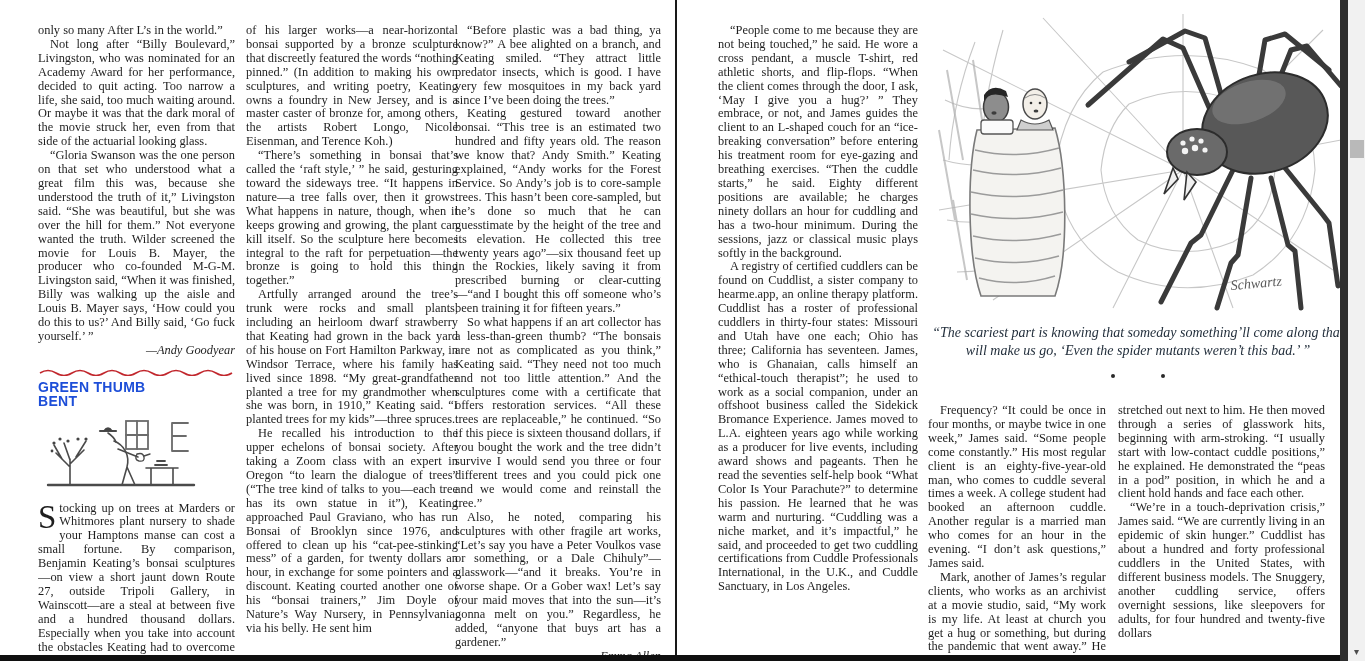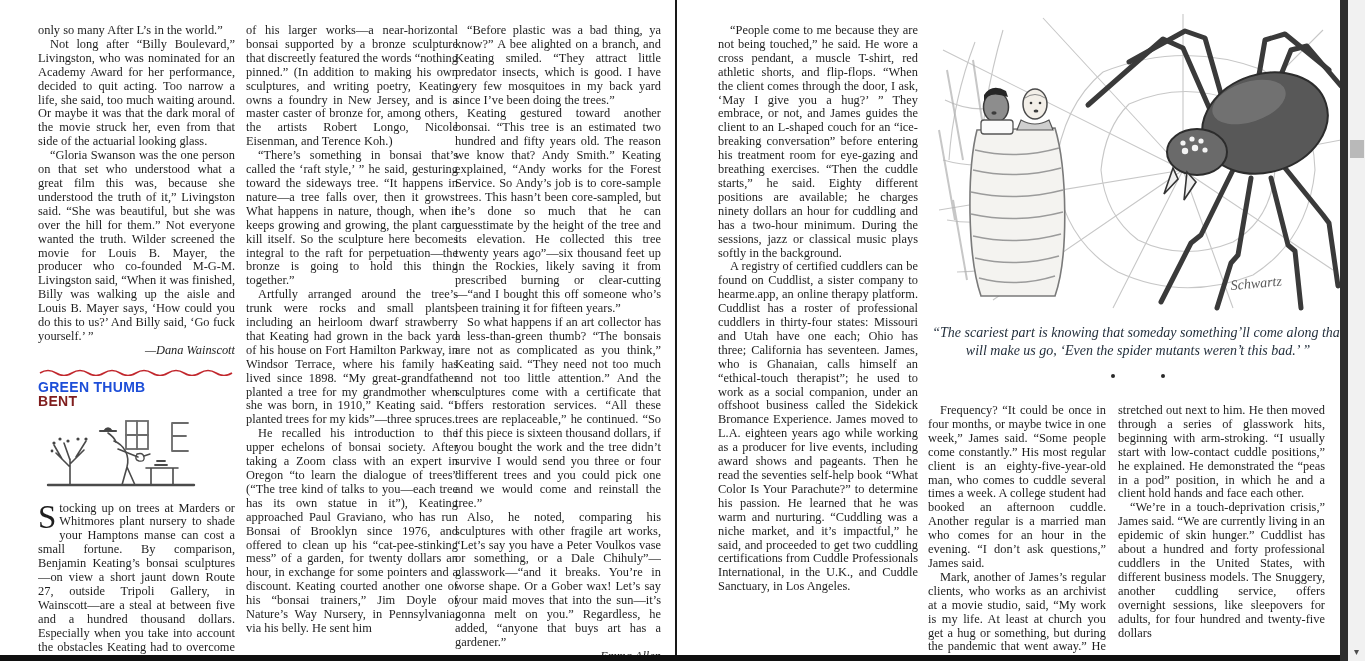--- a/index.html
+++ b/index.html
@@ -15,21 +15,21 @@
   .col p{margin:0;}
   .col p.indent{text-indent:12px;}
   .byline{text-align:right;font-style:italic;margin-top:1px;}
   .dept{
     font-family:"Liberation Sans","DejaVu Sans",sans-serif;
     font-weight:bold;font-size:14px;letter-spacing:.3px;color:#1d4ed8;
     margin-top:5px;
   }
   .dept-title{
     font-family:"Liberation Sans","DejaVu Sans",sans-serif;
-    font-weight:bold;font-size:14px;letter-spacing:.3px;color:#7f1d1d;
+    font-weight:bold;font-size:14px;letter-spacing:.3px;color:#1d4ed8;
   }
   .squiggle{margin-top:10px;display:block;}
   .dropcap{
     float:left;font-size:33px;line-height:26px;padding:2px 3px 0 0;
   }
   .spot-illo{display:block;margin:6px 0 7px 4px;}
   .page-divider{
     position:absolute;left:675px;top:0;width:2px;height:661px;background:#191919;
   }
   .cartoon{position:absolute;left:933px;top:10px;width:412px;height:302px;}
@@ -61,21 +61,21 @@
   }
   svg text{font-family:"Liberation Serif",serif;}
 </style>
 </head>
 <body>
 
 <div class="col" style="left:38px;width:197px;">
   <p>only so many After L’s in the world.”</p>
   <p class="indent">Not long after “Billy Boulevard,” Livingston, who was nominated for an Academy Award for her performance, decided to quit acting. Too narrow a life, she said, too much waiting around. Or maybe it was that the dark moral of the movie struck her, even from that side of the actuarial looking glass.</p>
   <p class="indent">“Gloria Swanson was the one person on that set who understood what a great film this was, because she understood the truth of it,” Livingston said. “She was beautiful, but she was over the hill for them.” Not everyone wanted the truth. Wilder screened the movie for Louis B. Mayer, the producer who co-founded M-G-M. Livingston said, “When it was finished, Billy was walking up the aisle and Louis B. Mayer says, ‘How could you do this to us?’ And Billy said, ‘Go fuck yourself.’ ”</p>
-  <p class="byline">—Dana Wainscott</p>
+  <p class="byline">—Andy Goodyear</p>
 
   <svg class="squiggle" width="197" height="8" viewBox="0 0 197 8">
     <path d="M2,5 q8,-5 16,0 t16,0 t16,0 t16,0 t16,0 t16,0 t16,0 t16,0 t16,0 t16,0 t16,0 t16,0" stroke="#c1272d" stroke-width="1.6" fill="none"></path>
   </svg>
   <div class="dept">GREEN THUMB</div>
   <div class="dept-title">BENT</div>
 
   <svg class="spot-illo" width="160" height="80" viewBox="0 0 160 80">
     <g stroke="#4a4a4a" stroke-width="1.6" fill="none" stroke-linecap="round">
 

